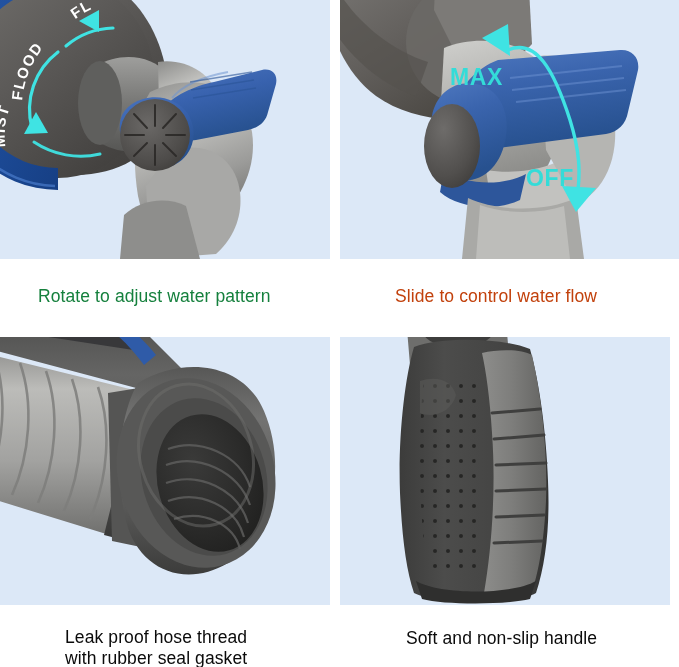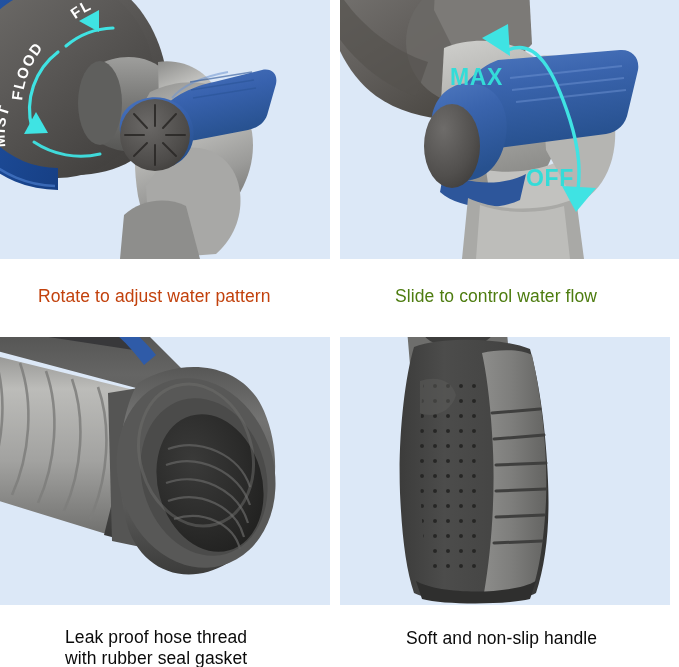--- a/index.html
+++ b/index.html
@@ -336,19 +336,19 @@
       <g>
         <path d="M 84 40 C 78 92 78 176 88 236 L 142 240 C 134 176 134 96 140 38 Z" fill="url(#dimples)" opacity="0.95"></path>
       </g>
 
       <path d="M 80 44 C 98 38 112 44 116 58 C 112 74 94 82 80 76 Z" fill="#5b5b59" opacity="0.5"></path>
 
       <path d="M 76 244 C 100 258 172 258 196 244 L 190 262 C 166 268 104 268 82 262 Z" fill="#2f2f2e"></path>
     </svg>
   </div>
 
-  <div class="caption cap-tl" style="color: #c2410c;">Rotate to adjust water pattern</div>
-  <div class="caption cap-tr" style="color: #4d7c0f;">Slide to control water flow</div>
+  <div class="caption cap-tl" style="color: #15803d;">Rotate to adjust water pattern</div>
+  <div class="caption cap-tr" style="color: #c2410c;">Slide to control water flow</div>
   <div class="caption cap-bl" style="color: rgb(10, 10, 10);">Leak proof hose thread
 with rubber seal gasket</div>
   <div class="caption cap-br" style="color: rgb(10, 10, 10); text-align: right;">Soft and non-slip handle</div>
 
 </div>
 
 </body></html>

